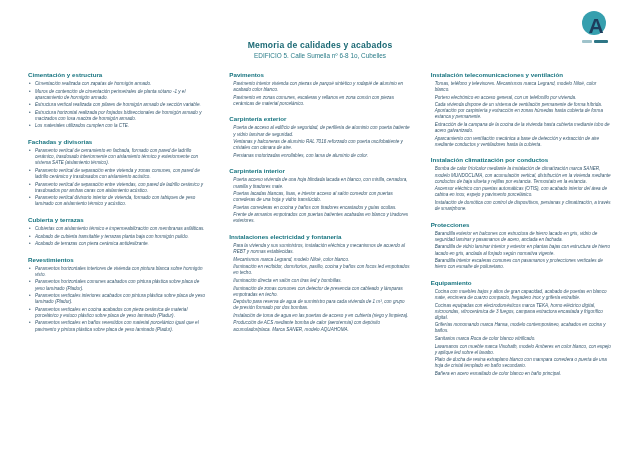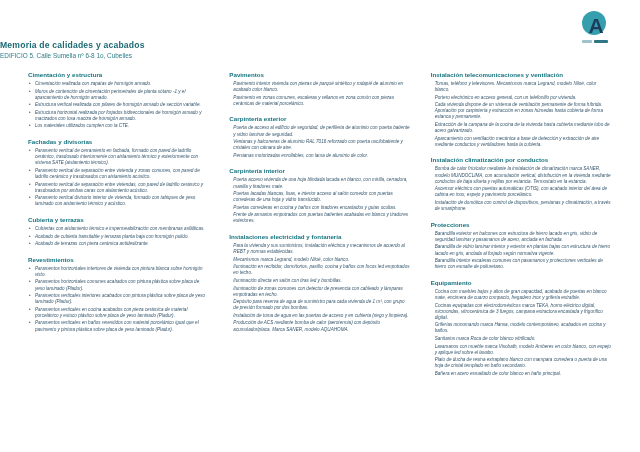--- a/index.html
+++ b/index.html
@@ -9,21 +9,21 @@
     background: #ffffff;
     font-family: "Liberation Sans", sans-serif;
     -webkit-font-smoothing: antialiased;
   }
   .page {
     position: relative;
     width: 640px; height: 452px;
     background: #ffffff;
     overflow: hidden;
   }
-  .doc-header { padding-top: 40px; text-align: left; }
+  .doc-header { padding-top: 40px; text-align: center; }
   .doc-title {
     font-size: 8.6px; font-weight: bold;
     color: #1c6a75; letter-spacing: 0.2px;
   }
   .doc-subtitle {
     font-size: 6.4px; color: #2c7d89; margin-top: 2px;
   }
   .logo {
     position: absolute; top: 10px; right: 26px;
     width: 38px; text-align: center;

